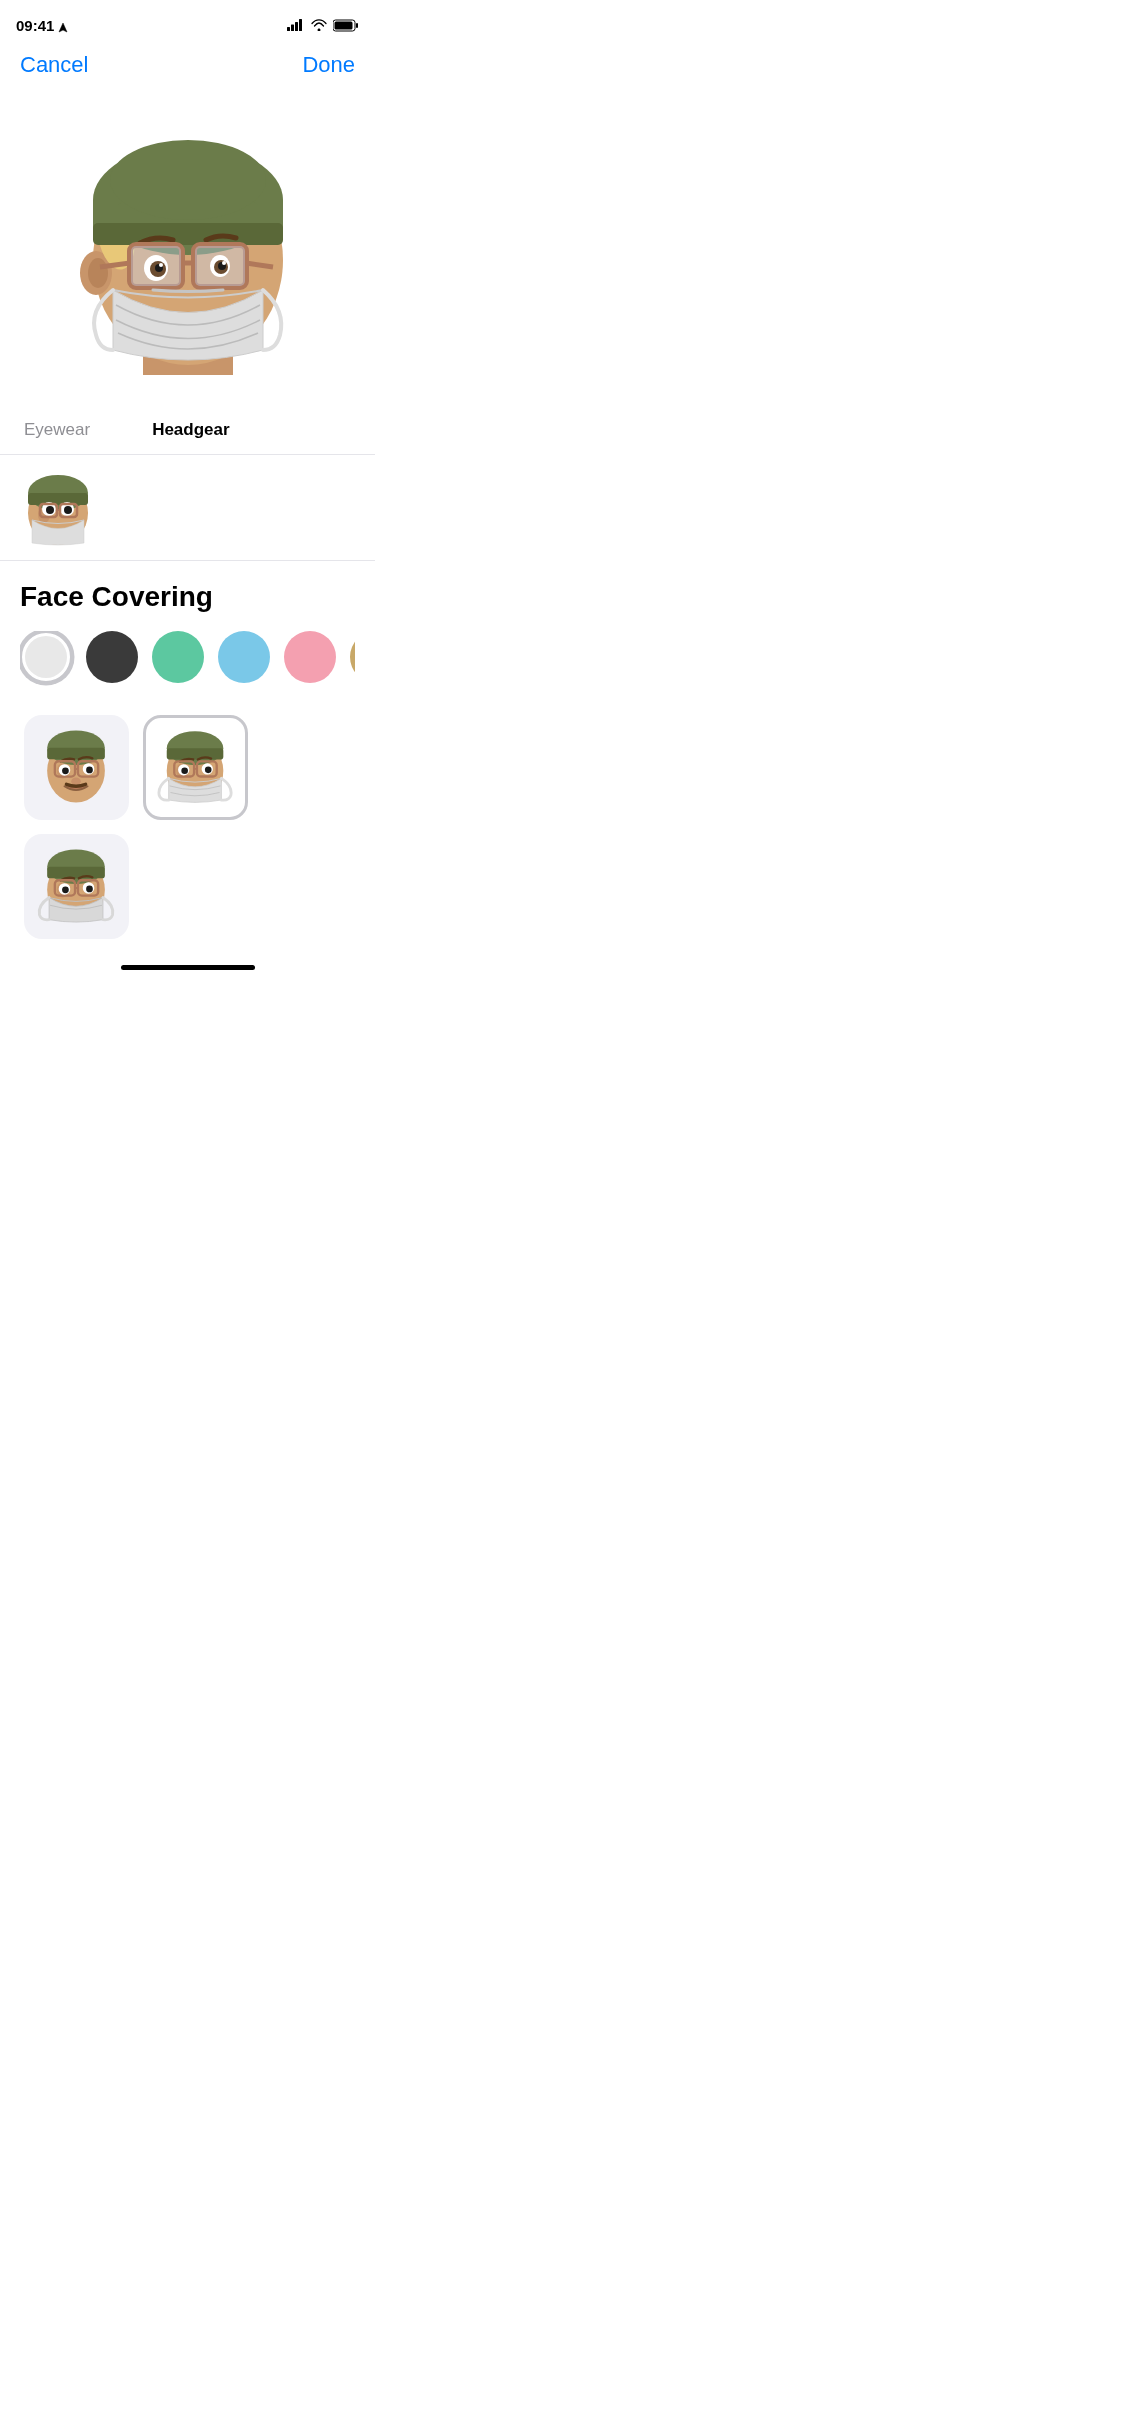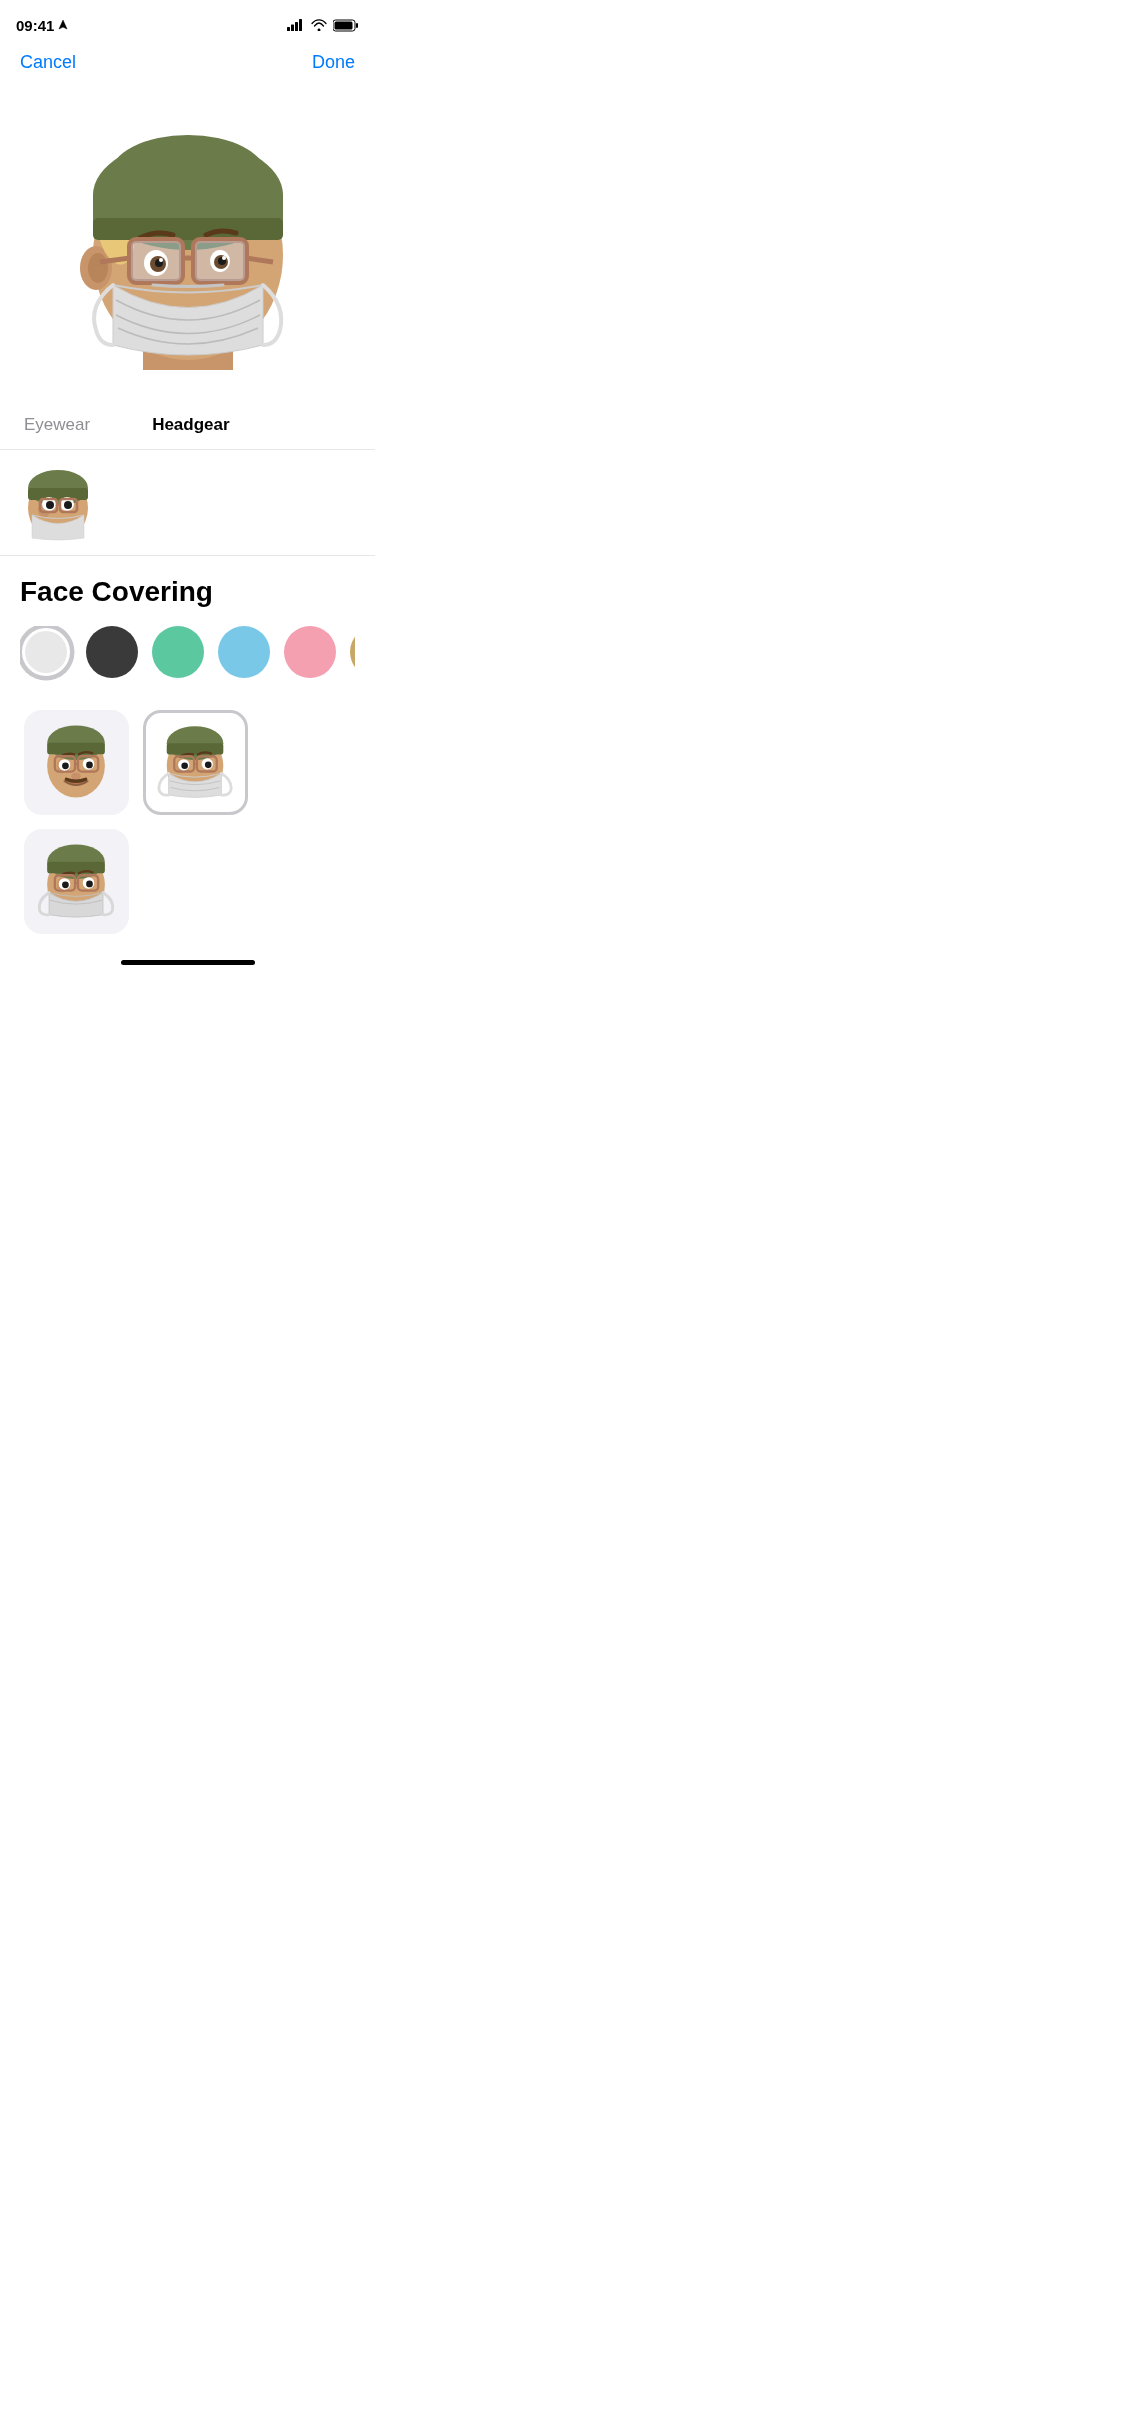--- a/index.html
+++ b/index.html
@@ -19,39 +19,39 @@
       justify-content: space-between;
       align-items: center;
       padding: 14px 16px 8px;
       height: 44px;
     }
     .status-time {
       font-size: 15px;
       font-weight: 600;
       color: #000;
       display: flex;
-      align-items: center;
+      align-items: flex-end;
       gap: 3px;
     }
     .status-time svg { width: 12px; height: 12px; }
     .status-icons {
       display: flex;
       align-items: center;
       gap: 6px;
     }
 
     
     .nav-bar {
       display: flex;
       justify-content: space-between;
       align-items: center;
       padding: 8px 20px 12px;
     }
     .nav-cancel, .nav-done {
-      font-size: 18px;
+      font-size: 22px;
       color: #007AFF;
       background: none;
       border: none;
       cursor: pointer;
     }
 
     
     .avatar-preview {
       display: flex;
       justify-content: center;

